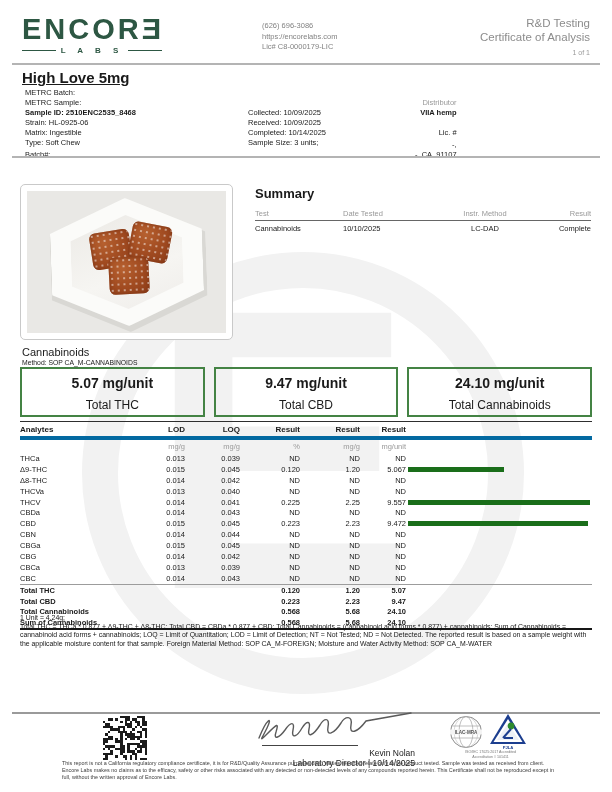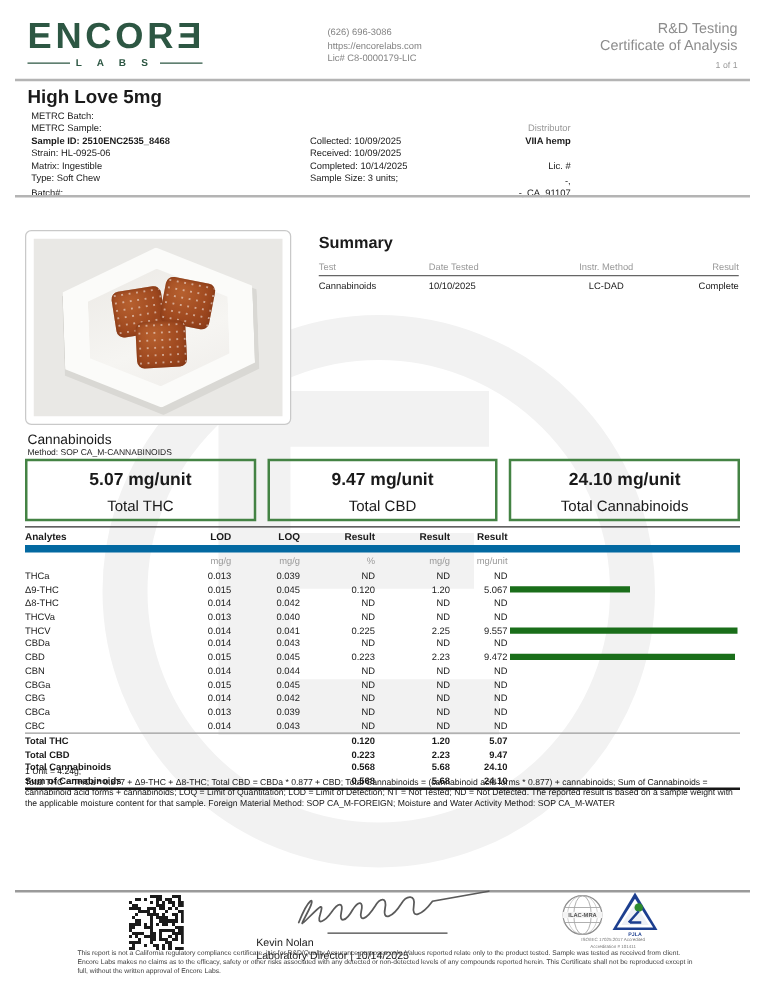--- a/index.html
+++ b/index.html
@@ -47,38 +47,38 @@
   .s0{width:88px;}.s1{width:96px;}.s2{width:92px;text-align:center;}.s3{flex:1;text-align:right;}
   
   .sec-title{font-size:11px;}
   .sec-method{font-size:6.8px;margin-top:1px;}
   .boxes{display:flex;gap:9px;width:572px;}
   .gbox{flex:1;border:2px solid #448344;height:50px;text-align:center;box-sizing:border-box;background:transparent;}
   .gbox-val{font-size:14px;font-weight:bold;margin-top:6px;}
   .gbox-lab{font-size:12px;margin-top:7px;}
   
   .atable{width:572px;font-size:7.5px;}
-  .ahead{display:flex;font-weight:bold;font-size:8px;border-top:1px solid #2e2e2e;border-bottom:6px solid #0369a1;
+  .ahead{display:flex;font-weight:bold;font-size:8px;border-top:1px solid #2e2e2e;border-bottom:4px solid #0369a1;
          padding:2.5px 0;}
   .aunits{display:flex;color:#9a9a9a;padding:2px 0;}
   .arow{display:flex;align-items:center;height:10.9px;}
   .acell{white-space:nowrap;}
   .c0{width:130px;text-align:left;}
   .c1{width:35px;text-align:right;}
   .c2{width:55px;text-align:right;}
   .c3{width:60px;text-align:right;}
   .c4{width:60px;text-align:right;}
   .c5{width:46px;text-align:right;}
   .c6{flex:1;display:flex;align-items:center;}
   .bar{height:5px;margin-left:2px;}
   .totals{border-top:1px solid #9c9c9c;border-bottom:2px solid #161616;font-weight:bold;}
   
   .footnote{font-size:6.9px;line-height:8.6px;color:#161616;}
   
-  .sig-wrap{text-align:left;}
+  .sig-wrap{text-align:right;}
   .sig-line{width:96px;height:1px;background:#444;margin:-3px auto 2px;}
   .sig-name{font-size:8.5px;line-height:10px;}
   .accred-text{font-size:3.6px;line-height:4.8px;color:#777;text-align:center;}
   .disclaimer{font-size:5.4px;line-height:7px;color:#3c3c3c;}
 </style>
 </head>
 <body>
 
 <div class="page">
 
@@ -94,21 +94,21 @@
     <div>https://encorelabs.com</div>
     <div>Lic# C8-0000179-LIC</div>
   </div>
   <div class="abs z1 hdr-right" style="right:22px;top:16px;">
     <div>R&amp;D Testing</div>
     <div>Certificate of Analysis</div>
     <div class="hdr-page">1 of 1</div>
   </div>
   <div class="abs z1 rule" style="left:12px;right:12px;top:63px;"></div>
 
-  <div class="abs z1 doc-title" style="left:22px;top:69px;">High Love 5mg</div>
+  <div class="abs z1 doc-title" style="left:22px;top:69px;text-decoration:underline;">High Love 5mg</div>
 
   <div class="abs z1 info" style="left:25px;top:88px;">
     <div>METRC Batch:</div>
     <div>METRC Sample:</div>
     <div class="b">Sample ID: 2510ENC2535_8468</div>
     <div>Strain: HL-0925-06</div>
     <div>Matrix: Ingestible</div>
     <div>Type: Soft Chew</div>
     <div style="margin-top:2px;">Batch#:</div>
   </div>

